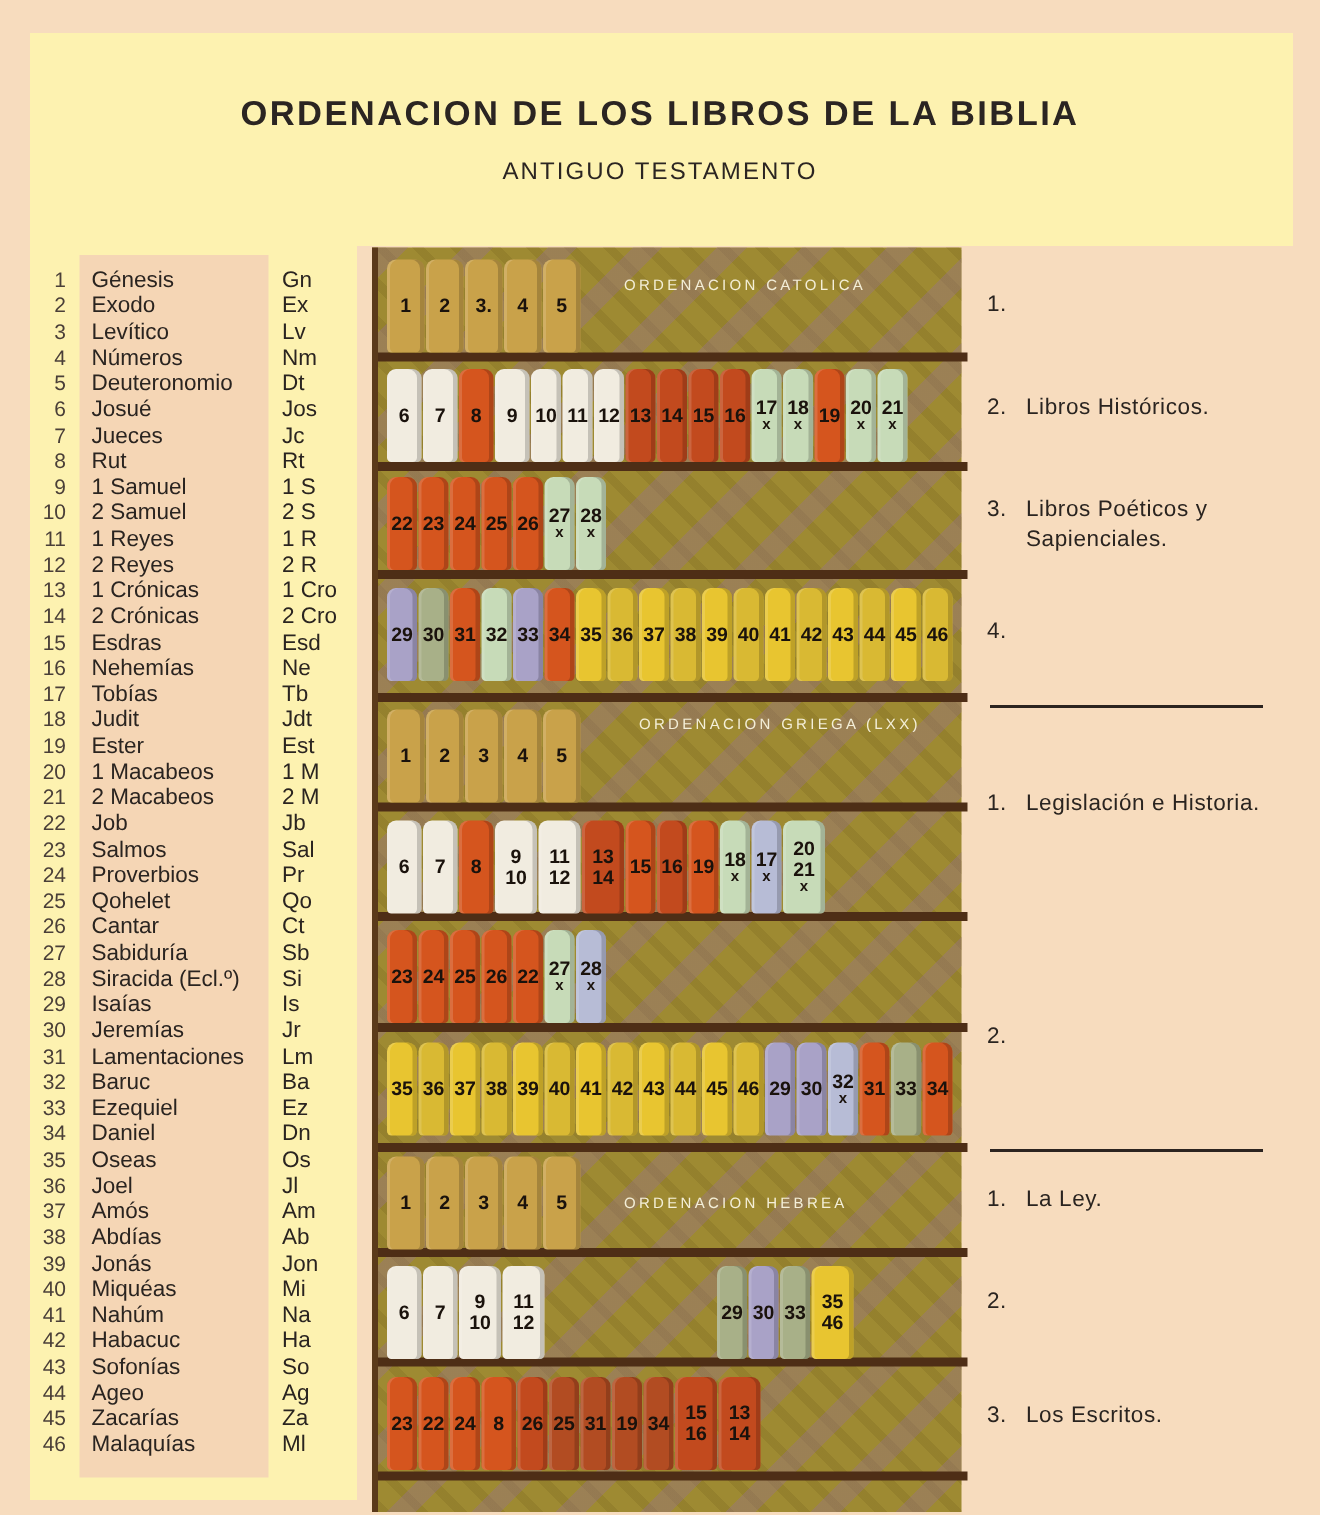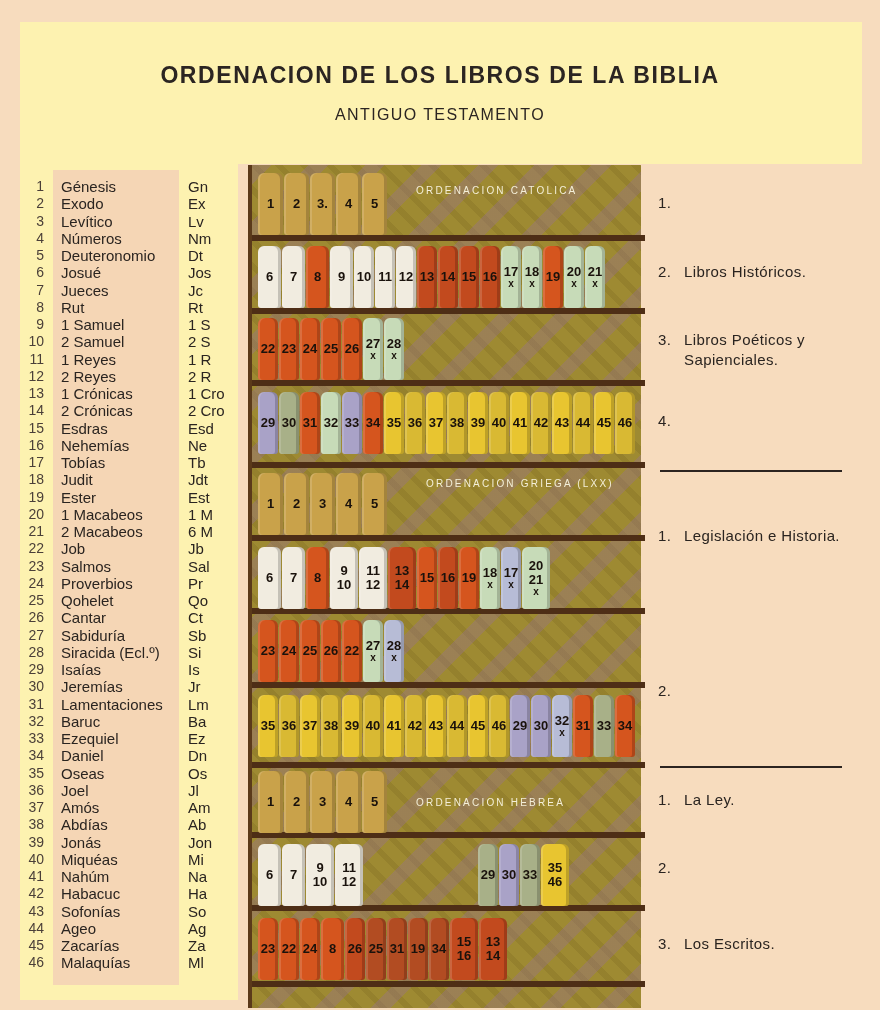--- a/index.html
+++ b/index.html
@@ -191,21 +191,21 @@
         <span class="abbr">Est</span>
       </div>
       <div class="book-row">
         <span class="num">20</span>
         <span class="name">1 Macabeos</span>
         <span class="abbr">1 M</span>
       </div>
       <div class="book-row">
         <span class="num">21</span>
         <span class="name">2 Macabeos</span>
-        <span class="abbr">6 M</span>
+        <span class="abbr">2 M</span>
       </div>
       <div class="book-row">
         <span class="num">22</span>
         <span class="name">Job</span>
         <span class="abbr">Jb</span>
       </div>
       <div class="book-row">
         <span class="num">23</span>
         <span class="name">Salmos</span>
         <span class="abbr">Sal</span>

